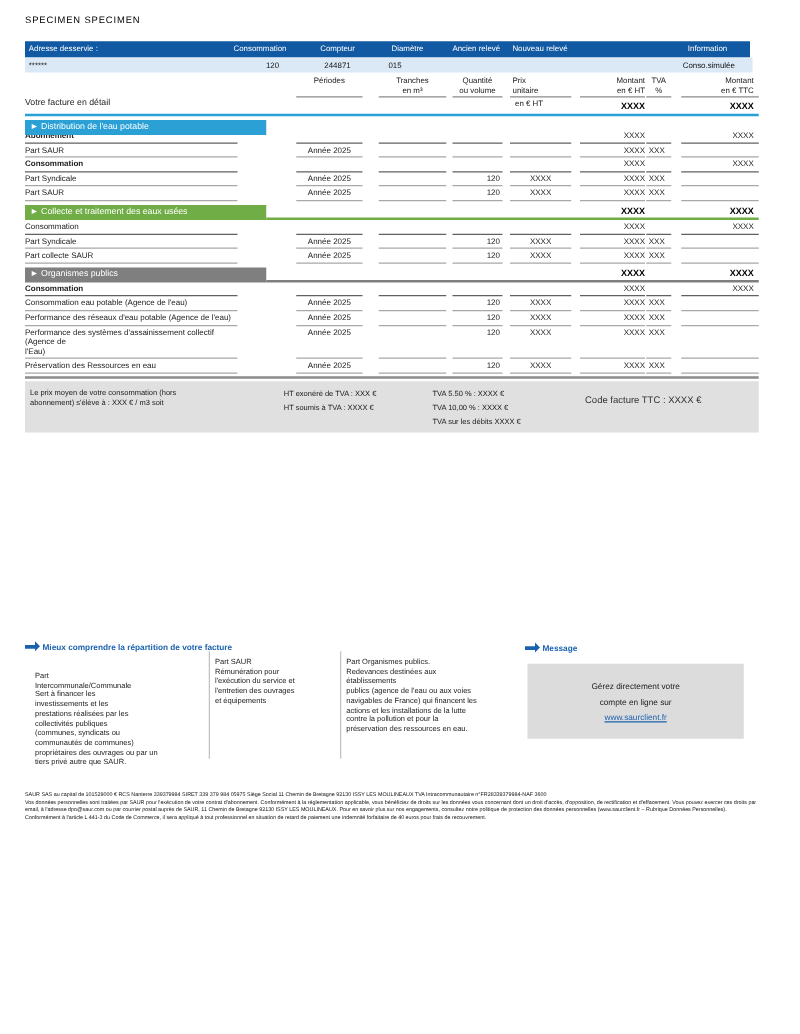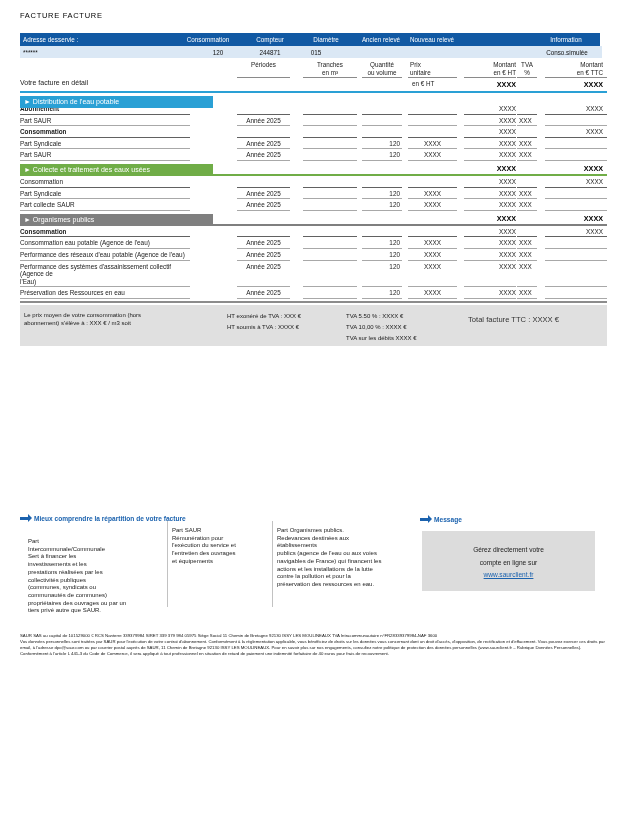--- a/index.html
+++ b/index.html
@@ -72,21 +72,21 @@
 
   
   .legal{position:absolute;left:20px;top:633px;width:592px;font-size:4.3px;line-height:5.6px;color:#111;}
   .legal p{margin:0 0 0.5px 0;}
 </style>
 </head>
 <body>
 
 <div class="page">
 
-  <div class="doc-title">FACTURE FACTURE</div>
+  <div class="doc-title">SPECIMEN SPECIMEN</div>
 
   <div class="banner">
       <span class="bl" style="left: 3px;">Adresse desservie :</span>
       <span class="bl" style="left: 188px; transform: translateX(-50%);">Consommation</span>
       <span class="bl" style="left: 250px; transform: translateX(-50%);">Compteur</span>
       <span class="bl" style="left: 306px; transform: translateX(-50%);">Diamètre</span>
       <span class="bl" style="left: 361px; transform: translateX(-50%);">Ancien relevé</span>
       <span class="bl" style="left: 412px; transform: translateX(-50%);">Nouveau relevé</span>
       <span class="bl" style="left: 546px; transform: translateX(-50%);">Information</span>
     </div>
@@ -290,21 +290,21 @@
 abonnement) s'élève à : XXX € / m3 soit</div>
       <div class="s2">
         <div>HT exonéré de TVA : XXX €</div>
         <div>HT soumis à TVA : XXXX €</div>
       </div>
       <div class="s3">
         <div>TVA 5.50 % : XXXX €</div>
         <div>TVA 10,00 % : XXXX €</div>
         <div>TVA sur les débits XXXX €</div>
       </div>
-      <div class="s4">Total facture TTC : XXXX €</div>
+      <div class="s4">Code facture TTC : XXXX €</div>
     </div>
   </div>
 
   <div class="sec-head" style="left:20px;top:515px;">
     <span class="arrow"></span><span>Mieux comprendre la répartition de votre facture</span>
   </div>
   <div class="icol" style="left:28px;top:538px;width:138px;">Part
 Intercommunale/Communale
 Sert à financer les
 investissements et les

